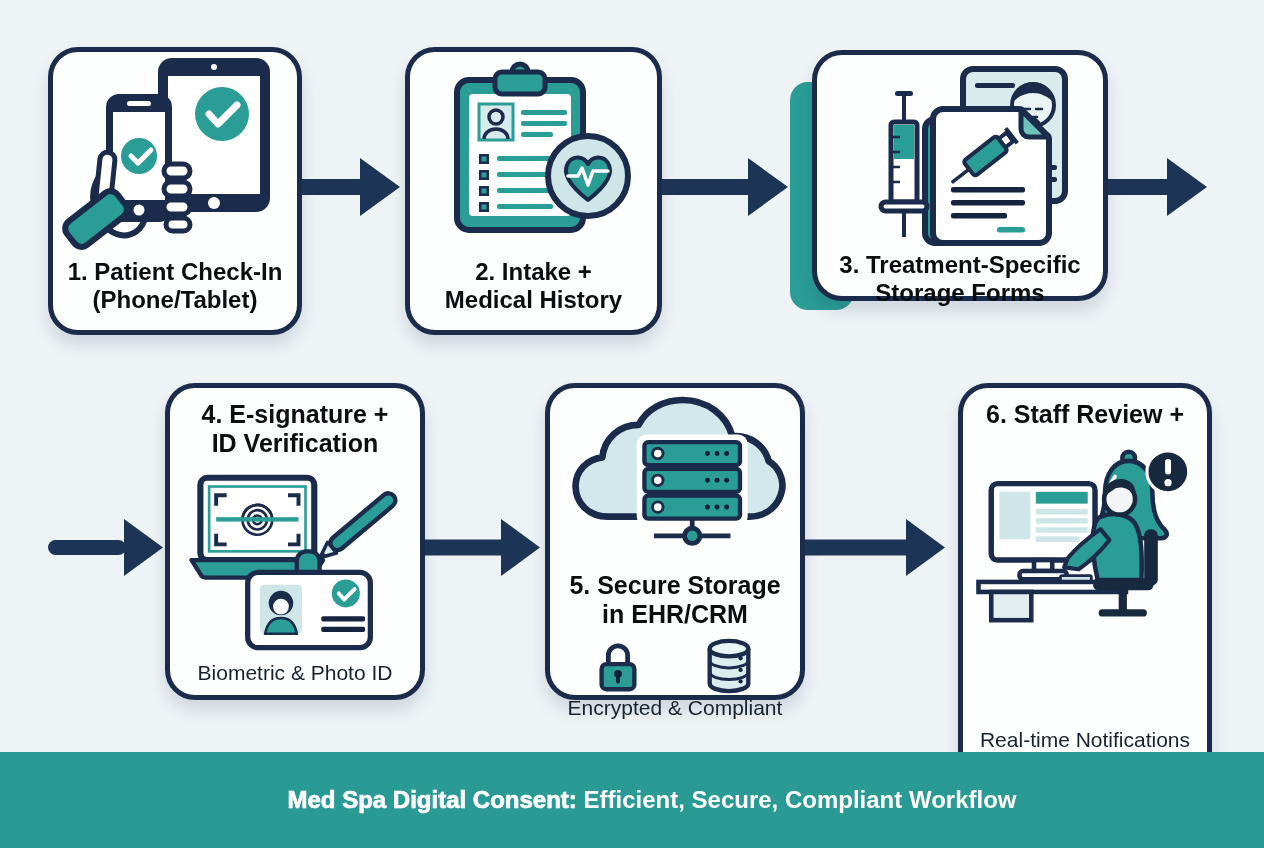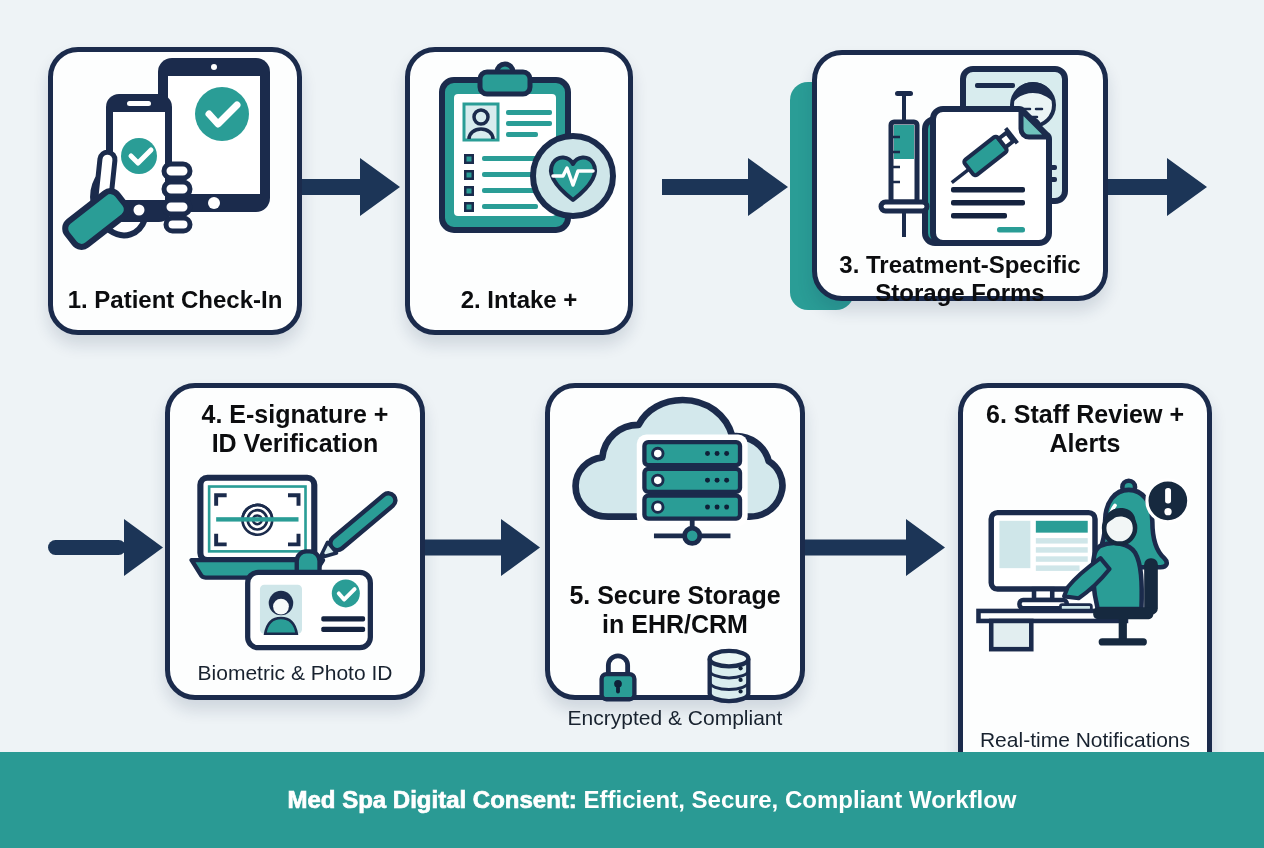--- a/index.html
+++ b/index.html
@@ -52,24 +52,25 @@
         <rect x="26" y="100" width="15" height="52" rx="7.5" transform="rotate(6 33 126)" fill="#fff" stroke="#1b2b4c" stroke-width="5"></rect>
         <rect x="92" y="112" width="26" height="14" rx="7" fill="#fff" stroke="#1b2b4c" stroke-width="5"></rect>
         <rect x="92" y="130" width="26" height="14" rx="7" fill="#fff" stroke="#1b2b4c" stroke-width="5"></rect>
         <rect x="92" y="148" width="26" height="14" rx="7" fill="#fff" stroke="#1b2b4c" stroke-width="5"></rect>
         <rect x="94" y="166" width="24" height="13" rx="6.5" fill="#fff" stroke="#1b2b4c" stroke-width="5"></rect>
       </g>
       <rect x="-8" y="152" width="64" height="30" rx="9" transform="rotate(-38 24 167)" fill="#2a9d96" stroke="#1b2b4c" stroke-width="6"></rect>
     </svg>
     <div class="label">
       <div>1. Patient Check-In</div>
-    </div>
-  </div>
-
-  <div class="card" style="left:405px;top:47px;width:228px;height:288px">
+      <div>(Phone/Tablet)</div>
+    </div>
+  </div>
+
+  <div class="card" style="left:405px;top:47px;width:257px;height:288px">
     <svg width="206" height="182" viewBox="0 0 206 182" style="margin-top:8px">
       <g>
         <rect x="26" y="20" width="126" height="150" rx="12" fill="#2a9d96" stroke="#1b2b4c" stroke-width="6"></rect>
         <rect x="38" y="34" width="102" height="122" rx="4" fill="#fff"></rect>
         <circle cx="89" cy="12" r="8" fill="#2a9d96" stroke="#1b2b4c" stroke-width="5"></circle>
         <rect x="64" y="12" width="50" height="22" rx="7" fill="#2a9d96" stroke="#1b2b4c" stroke-width="5"></rect>
       </g>
       <g>
         <rect x="48" y="44" width="34" height="36" fill="#d8ecee" stroke="#2a9d96" stroke-width="3"></rect>
         <circle cx="65" cy="57" r="7" fill="none" stroke="#1b2b4c" stroke-width="3.5"></circle>
@@ -95,20 +96,21 @@
           <rect x="66" y="144" width="56" height="5" rx="2" fill="#2a9d96"></rect>
       </g>
       <g>
         <circle cx="157" cy="116" r="40" fill="#cfe6e9" stroke="#1b2b4c" stroke-width="6"></circle>
         <path d="M157 140 C139 126 131 113 137 103 C142 95 153 96 157 104 C161 96 172 95 177 103 C183 113 175 126 157 140 Z" fill="#2a9d96" stroke="#1b2b4c" stroke-width="4" stroke-linejoin="round"></path>
         <polyline points="137,116 147,116 151,108 157,125 162,111 177,111" fill="none" stroke="#fff" stroke-width="3.5" stroke-linecap="round" stroke-linejoin="round"></polyline>
       </g>
     </svg>
     <div class="label">
       <div>2. Intake +</div>
+      <div>Medical History</div>
     </div>
   </div>
 
   <div class="accent" style="left:790px;top:82px;width:64px;height:228px"></div>
 
   <div class="card" style="left:812px;top:50px;width:296px;height:251px">
     <svg width="226" height="186" viewBox="0 0 226 186" style="margin-top:10px">
       <g>
         <rect x="116" y="4" width="102" height="132" rx="10" fill="#d8ecee" stroke="#1b2b4c" stroke-width="6"></rect>
         <rect x="128" y="18" width="40" height="5" rx="2" fill="#1b2b4c"></rect>
@@ -235,21 +237,21 @@
             <circle cx="158" cy="116" r="2.6"></circle>
             <circle cx="168" cy="116" r="2.6"></circle>
         </g>
       </g>
       <g stroke="#1b2b4c" stroke-width="5">
         <line x1="132" y1="128" x2="132" y2="141"></line>
         <line x1="92" y1="146" x2="172" y2="146"></line>
         <circle cx="132" cy="146" r="8" fill="#2a9d96"></circle>
       </g>
     </svg>
-    <div class="title" style="margin-top:24px">
+    <div class="title" style="margin-top:14px">
       <div>5. Secure Storage</div>
       <div>in EHR/CRM</div>
     </div>
     <div class="icons-row">
       <svg width="46" height="54" viewBox="0 0 46 56">
         <path d="M13 24 V15 a10 10 0 0 1 20 0 v9" fill="none" stroke="#1b2b4c" stroke-width="5"></path>
         <rect x="6" y="24" width="34" height="26" rx="5" fill="#2a9d96" stroke="#1b2b4c" stroke-width="4.5"></rect>
         <circle cx="23" cy="34" r="4" fill="#0f2038"></circle>
         <rect x="21" y="36" width="4" height="8" rx="2" fill="#0f2038"></rect>
       </svg>
@@ -265,21 +267,20 @@
     <div class="caption">Encrypted &amp; Compliant</div>
   </div>
 
   <svg class="arrow" style="left:805px;top:519px" width="140" height="57" viewBox="0 0 140 57">
     <polygon points="0,20.5 101,20.5 101,0 140,28.5 101,57 101,36.5 0,36.5"></polygon>
   </svg>
 
   <div class="card" style="left:958px;top:383px;width:254px;height:413px">
     <div class="title">
       <div>6. Staff Review +</div>
-      <div>Alerts</div>
     </div>
     <svg width="226" height="193" viewBox="0 0 238 212" style="margin-top:0">
       <g>
         <circle cx="167" cy="32" r="7" fill="#2a9d96" stroke="#1b2b4c" stroke-width="5"></circle>
         <path d="M128 110 C137 102 141 90 141 70 C141 48 152 35 167 35 C182 35 193 48 193 70 C193 90 197 102 206 110 C211 115 209 120 202 120 H132 C125 120 123 115 128 110 Z" fill="#2a9d96" stroke="#1b2b4c" stroke-width="5" stroke-linejoin="round"></path>
         <path d="M156 120 a11 9 0 0 0 22 0 z" fill="#2a9d96" stroke="#1b2b4c" stroke-width="5"></path>
         <path d="M152 52 C146 60 144 70 144 82" stroke="#fff" stroke-width="4" fill="none" stroke-linecap="round"></path>
       </g>
       <g>
         <circle cx="210" cy="47" r="23" fill="#16293f" stroke="#fff" stroke-width="3.5"></circle>

